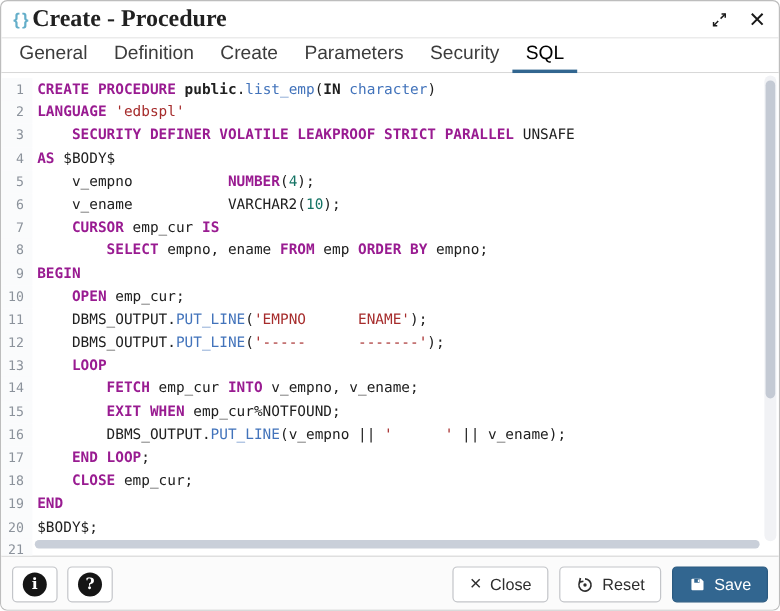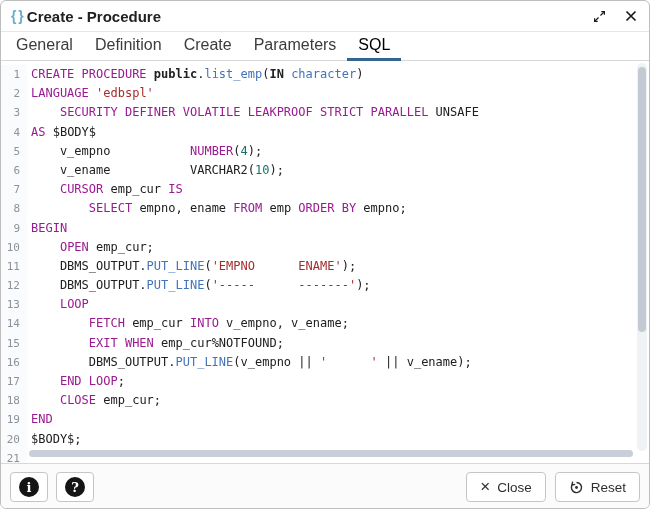--- a/index.html
+++ b/index.html
@@ -4,34 +4,34 @@
 <style>
   html,body{margin:0;padding:0;background:#ffffff;font-family:"Liberation Sans",sans-serif;}
   .dialog{
     position:relative;width:648px;height:507px;margin:0;
     border:1px solid #bdbdbd;border-radius:6px;background:#fff;overflow:hidden;
     box-sizing:content-box;
   }
   
   .titlebar{height:30px;display:flex;align-items:center;padding:0 10px;border-bottom:1px solid #e6e6e6;}
   .brace-icon{color:#64aec9;font-weight:700;font-size:14px;letter-spacing:-1px;margin-right:4px;white-space:pre;}
-  .dlg-title{font-size:15px;font-weight:700;color:#212121;}
+  .dlg-title{font-size:20px;font-weight:700;color:#212121;font-family:Liberation Serif, serif;}
   .titlebar-actions{margin-left:auto;display:flex;align-items:center;gap:16px;}
   .tb-icon{display:inline-flex;align-items:center;justify-content:center;width:16px;height:16px;cursor:pointer;}
   
   .tabbar{height:28px;display:flex;align-items:stretch;padding:0 4px;border-bottom:1px solid #d8d8d8;}
   .tab{display:flex;align-items:center;padding:0 11px;font-size:16px;color:#3c3c3c;cursor:pointer;border-bottom:3px solid transparent;margin-bottom:-1px;}
   .tab.active{border-bottom-color:#326690;color:#000000;}
   
   .editor{position:relative;height:402px;border-bottom:1px solid #d8d8d8;background:#fff;overflow:hidden;}
   #codelines{padding-top:4px;}
   .cm-line{display:flex;height:19.2px;line-height:19.2px;font-family:"DejaVu Sans Mono",monospace;font-size:12px;}
   .gut{flex:none;width:26px;box-sizing:border-box;text-align:right;padding-right:7px;color:#8b929b;font-size:11px;background:#fafbfc;}
   .src{white-space:pre;padding-left:4px;color:#202020;}
-  .tok-kw{color:#991b91;font-weight:400;}
+  .tok-kw{color:#991b91;font-weight:700;}
   .tok-plb{color:#202020;font-weight:700;}
   .tok-fn{color:#4273bb;}
   .tok-str{color:#a62c2c;}
   .tok-num{color:#147364;}
   .tok-pl{color:#202020;}
   .vscroll{position:absolute;top:2px;right:2px;bottom:12px;width:10px;background:#f1f2f5;border-radius:5px;}
   .vthumb{position:absolute;top:4px;left:1px;width:8px;height:265px;background:#c4cad4;border-radius:4px;}
   .hscroll{position:absolute;left:28px;right:16px;bottom:6px;height:7px;background:#c9cfd9;border-radius:4px;}
   
   .footer{height:46px;display:flex;align-items:center;padding:0 9px;background:#fbfbfb;}
@@ -67,20 +67,21 @@
         </svg>
       </span>
     </span>
   </div>
 
   <div class="tabbar" id="tabbar">
       <div class="tab">General</div>
       <div class="tab">Definition</div>
       <div class="tab">Create</div>
       <div class="tab">Parameters</div>
+      <div class="tab">Security</div>
       <div class="tab active">SQL</div>
     </div>
 
   <div class="editor">
     <div id="codelines">
         <div class="cm-line">
           <span class="gut">1</span>
           <span class="src"><span class="tok-kw">CREATE PROCEDURE</span><span class="tok-pl"> </span><span class="tok-plb">public</span><span class="tok-pl">.</span><span class="tok-fn">list_emp</span><span class="tok-pl">(</span><span class="tok-plb">IN</span><span class="tok-pl"> </span><span class="tok-fn">character</span><span class="tok-pl">)</span></span>
         </div>
         <div class="cm-line">
@@ -185,16 +186,26 @@
       <button class="btn">
         <span style="display:inline-flex;">
           <svg width="15" height="15" viewBox="0 0 16 16">
             <path d="M8 2.6 A5.4 5.4 0 1 1 3.3 5.3" stroke="#2e2e2e" stroke-width="1.5" fill="none"></path>
             <path d="M3.9 1.8 L3.1 5.4 L6.6 4.7" stroke="#2e2e2e" stroke-width="1.5" fill="none" stroke-linejoin="round"></path>
             <circle cx="8" cy="8" r="1.5" fill="#2e2e2e"></circle>
           </svg>
         </span>
         <span>Reset</span>
       </button>
+      <button class="btn btn-primary">
+        <span style="display:inline-flex;">
+          <svg width="14" height="14" viewBox="0 0 16 16">
+            <path d="M2.5 3.5 a1 1 0 0 1 1-1 h8 l2.5 2.5 v7.5 a1 1 0 0 1 -1 1 h-9.5 a1 1 0 0 1 -1-1 z" fill="#ffffff"></path>
+            <rect x="5.2" y="2.8" width="5" height="3.6" fill="#326690"></rect>
+            <rect x="8.6" y="3.4" width="1.4" height="2.4" fill="#ffffff"></rect>
+          </svg>
+        </span>
+        <span>Save</span>
+      </button>
     </span>
   </div>
 
 </div>
 
 </body></html>

